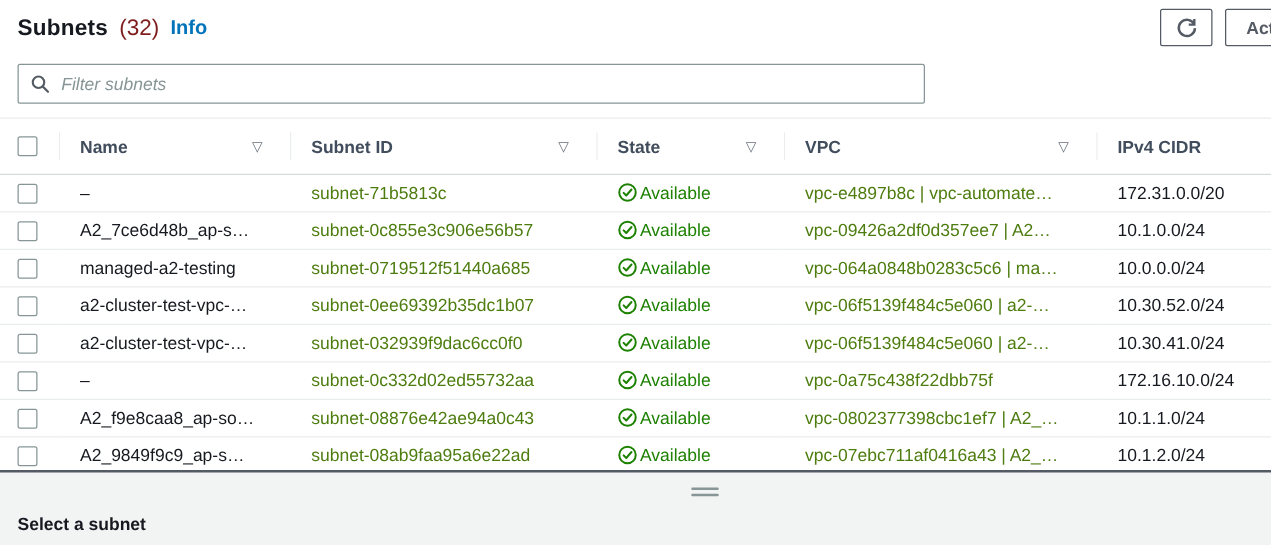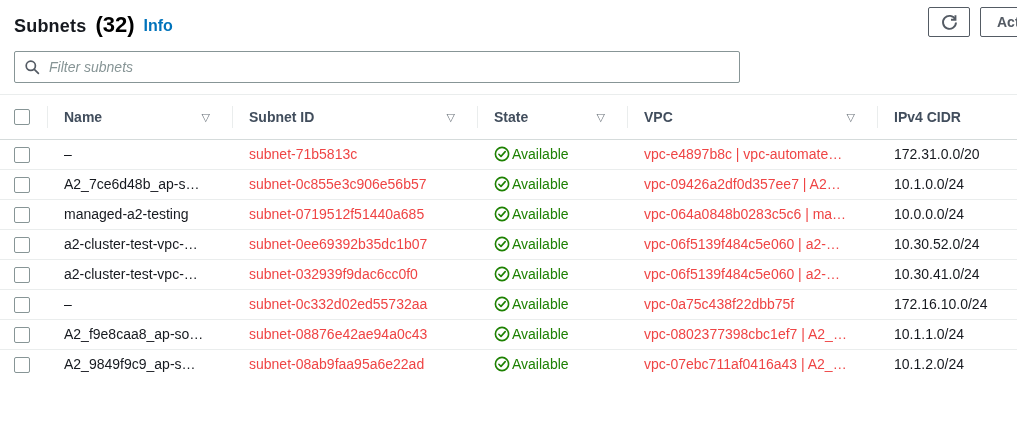--- a/index.html
+++ b/index.html
@@ -3,21 +3,21 @@
 <meta charset="utf-8">
 <style>
   * { margin:0; padding:0; box-sizing:border-box; }
   body { font-family: "Liberation Sans", sans-serif; background:#fff; }
   .screen { position:relative; width:1017px; height:436px; background:#fff; overflow:hidden; }
 
   
   .panel-header { padding:12px 14px 0 14px; border-bottom:1px solid #eaeded; }
   .title-row { display:flex; align-items:baseline; gap:9px; height:26px; }
   .page-title { font-size:18px; font-weight:700; color:#16191f; letter-spacing:.2px;text-align:center; }
-  .count { font-size:22px; font-weight:700; color:#000000; }
+  .count { font-size:18px; font-weight:400; color:#7f1d1d; }
   .info-link { font-size:16px; font-weight:700; color:#0073bb; text-decoration:none; position:relative; top:-1px; }
 
   .toolbar { position:absolute; top:7px; left:928px; display:flex; gap:10px; }
   .btn { height:30px; background:#fff; border:1px solid #545b64; border-radius:2px;
          color:#545b64; font-weight:700; font-size:14px; display:flex; align-items:center;
          padding:0 16px; cursor:pointer; white-space:nowrap; font-family:inherit; }
   .btn-refresh { width:42px; padding:0; justify-content:center; }
 
   .filter-wrap { position:relative; width:726px; height:32px; margin:13px 0 11px 0; }
   .filter-wrap input { width:100%; height:100%; border:1px solid #879596; border-radius:2px;
@@ -33,21 +33,21 @@
   th.cb-col { width:47px; padding:0 0 0 14px; cursor:default; }
   th:not(.cb-col)::before { content:""; position:absolute; left:0; top:11px; width:1px; height:22px; background:#eaeded; }
   .sort-icon { position:absolute; right:22px; top:50%; transform:translateY(-50%);
                font-size:11px; font-weight:400; color:#687078; }
   td { font-size:14px; color:#16191f; height:30px; padding:0 10px 0 17px;
        white-space:nowrap; overflow:hidden; }
   td.cb-cell { padding:0 0 0 14px; }
   tbody tr + tr td { border-top:1px solid #eaeded; }
   .checkbox { display:inline-block; width:16px; height:16px; border:1px solid #879596;
               border-radius:2px; background:#fff; vertical-align:middle; cursor:pointer; }
-  a.link { color:#ef4444; text-decoration:none; cursor:pointer; }
+  a.link { color:#4d7c0f; text-decoration:none; cursor:pointer; }
   .state { display:flex; align-items:center; gap:2px; color:#1d8102; }
   .state svg { flex:none; }
 
   
   .split-panel { position:absolute; left:0; bottom:0; width:1017px; height:60px;
                  background:#f2f3f3; border-top:2px solid #545b64; }
   .drag-handle { position:absolute; left:551px; top:10px; display:flex; flex-direction:column;
                  gap:3px; padding:2px; cursor:row-resize; }
   .drag-handle i { display:block; width:22px; height:2px; background:#879596; border-radius:1px; }
   .split-title { position:absolute; left:14px; top:33px; font-size:14px; font-weight:700; color:#16191f; }
@@ -301,14 +301,21 @@
       <td>
         <a class="link">vpc-07ebc711af0416a43 | A2_…</a>
       </td>
       <td>
         <span>10.1.2.0/24</span>
       </td>
     </tr>
       </tbody>
   </table>
 
+  <div class="split-panel">
+    <div class="drag-handle">
+        <i></i>
+        <i></i>
+      </div>
+    <div class="split-title">Select a subnet</div>
+  </div>
 
 </div>
 
 </body></html>

